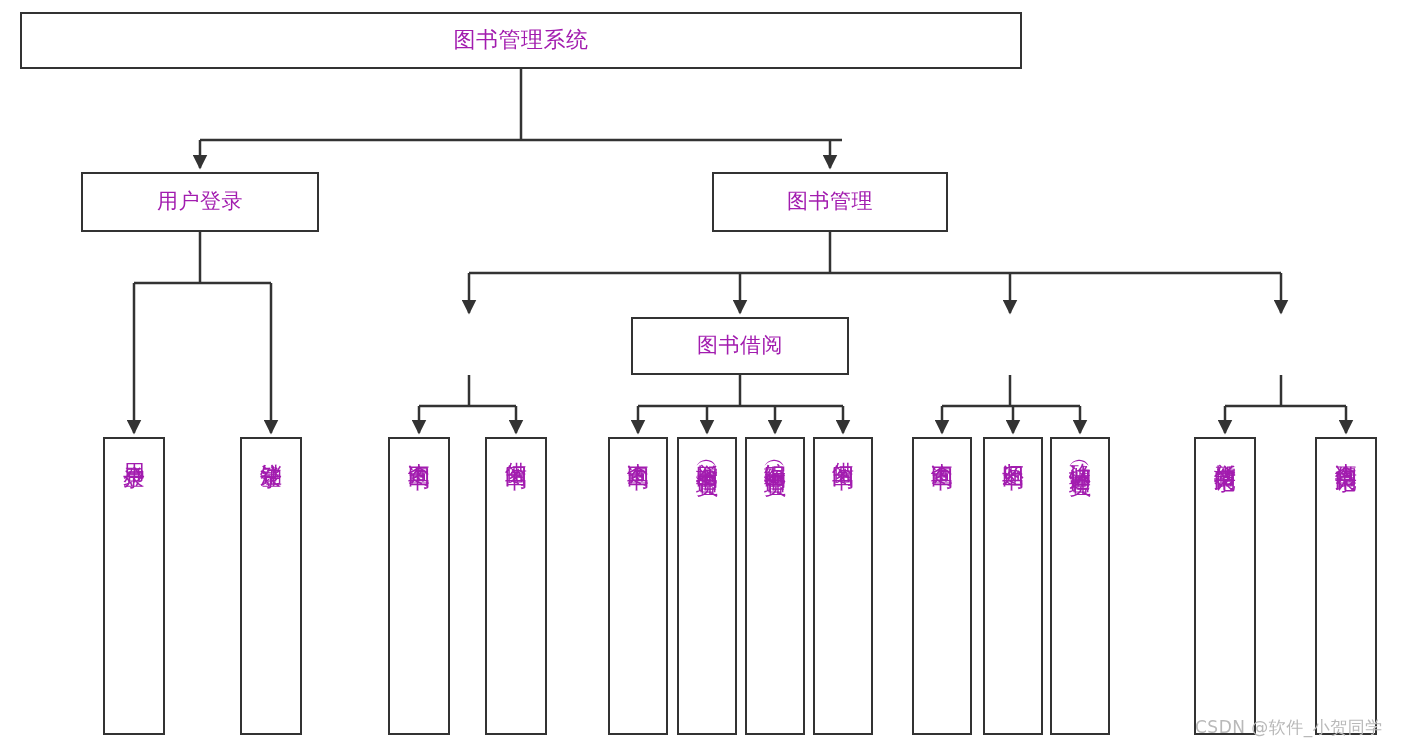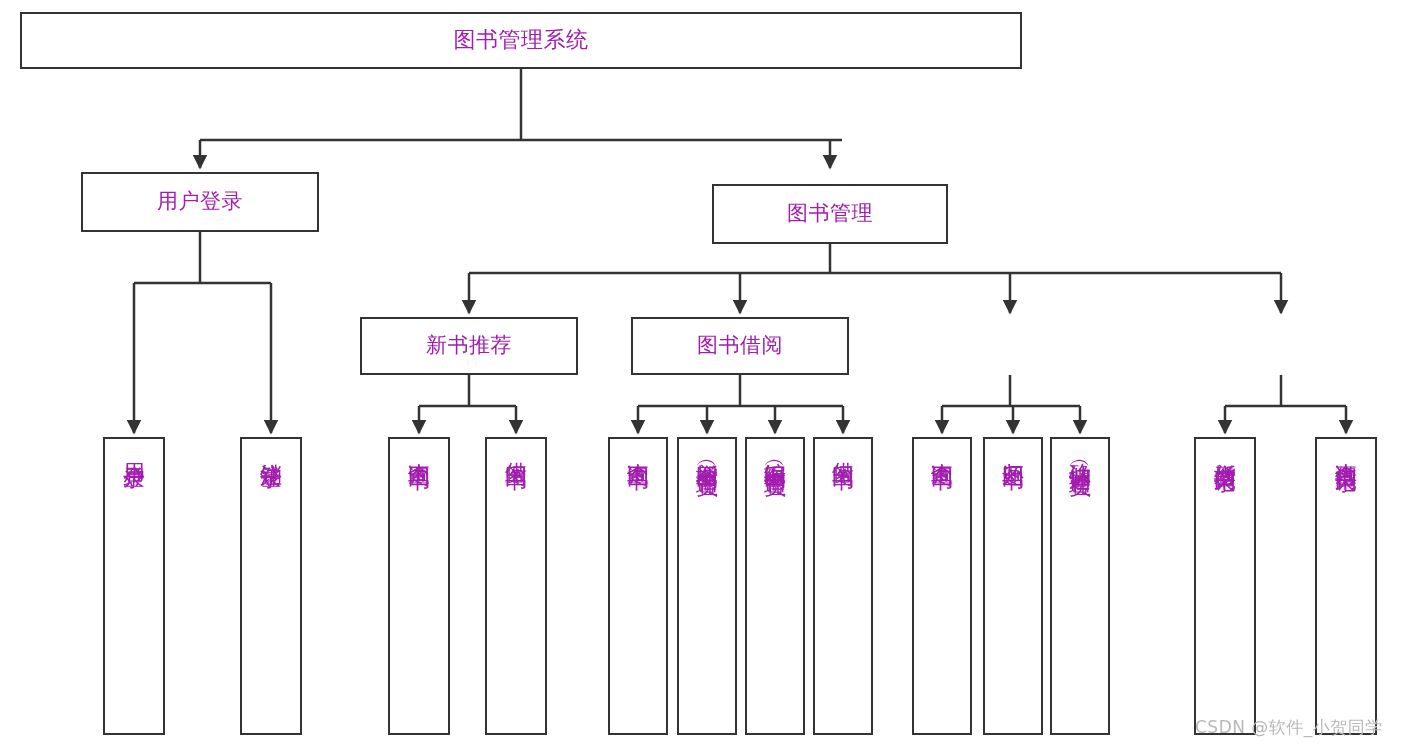--- a/index.html
+++ b/index.html
@@ -125,27 +125,24 @@
     </g>
   </svg>
 
   <div class="node h root" style="left:20px; top:12px; width:1002px; height:57px;">
     <span class="lbl">图书管理系统</span>
   </div>
 
   <div class="node h" style="left:81px; top:172px; width:238px; height:60px;">
     <span class="lbl">用户登录</span>
   </div>
-  <div class="node h" style="left:712px; top:184px; width:236px; height:60px;">
+  <div class="node h" style="left:712px; top:172px; width:236px; height:60px;">
     <span class="lbl">图书管理</span>
   </div>
 
-  <div class="node h" style="left:360px; top:317px; width:218px; height:58px;">
-    <span class="lbl">新书推荐</span>
-  </div>
   <div class="node h" style="left:631px; top:317px; width:218px; height:58px;">
     <span class="lbl">图书借阅</span>
   </div>
 
   <div class="node v" style="left:103px; top:437px; width:62px; height:298px;">
     <span class="lbl">用户登录</span>
   </div>
   <div class="node v" style="left:240px; top:437px; width:62px; height:298px;">
     <span class="lbl">注销登录</span>
   </div>

